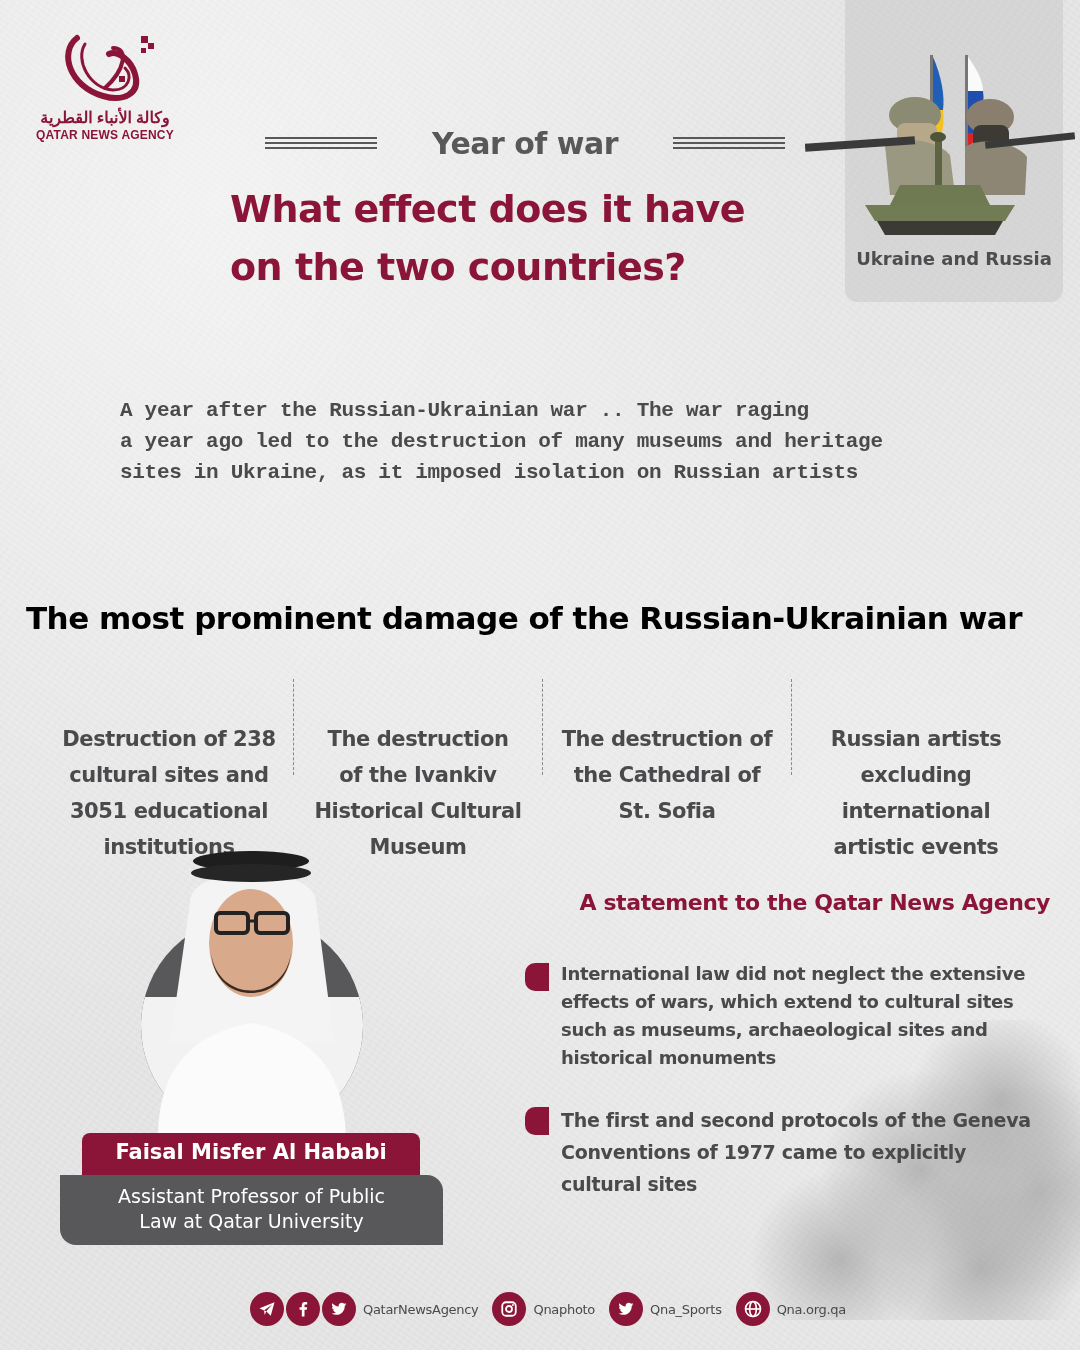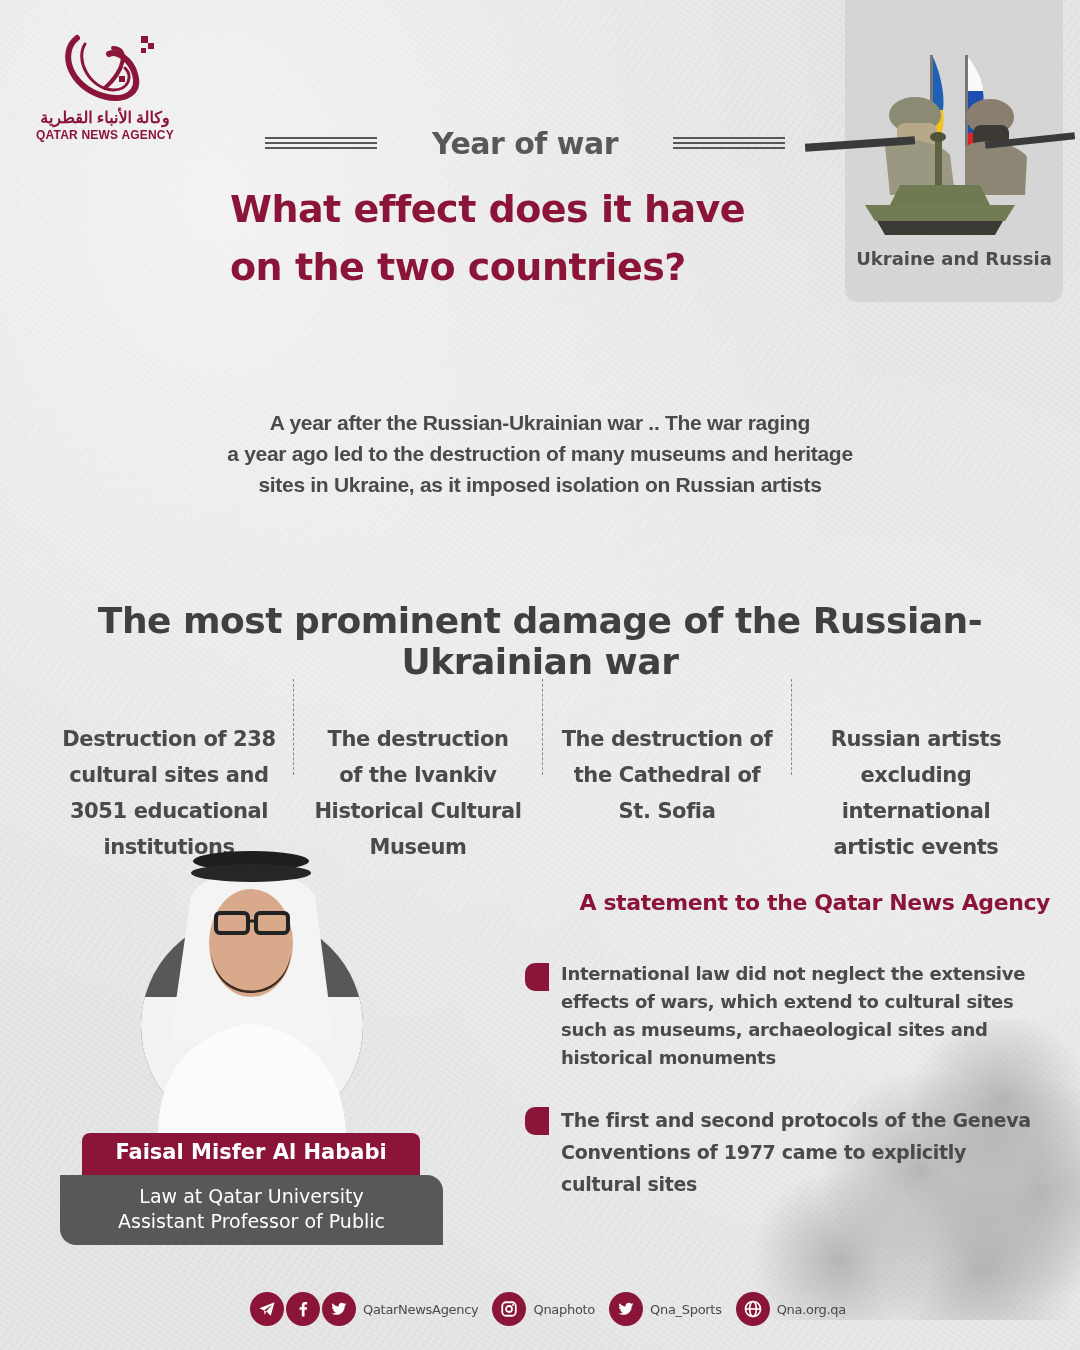--- a/index.html
+++ b/index.html
@@ -42,29 +42,29 @@
   .kicker { font-family: "DejaVu Sans", sans-serif; font-weight: bold; font-size: 30px; color: #58585a; letter-spacing: -0.5px; }
 
   .headline {
     position: absolute; left: 230px; top: 180px; width: 600px; text-align: left;
     font-family: "DejaVu Sans", sans-serif; font-weight: bold; font-size: 38px; line-height: 58px;
     color: #8a1538; letter-spacing: -0.5px;
   }
 
   
   .intro {
-    position: absolute; left: 120px; top: 395px; width: 840px; text-align: center;
-    font-family: Liberation Sans, sans-serif; font-weight: bold; font-size: 21px; line-height: 31px;
-    color: #4a4a4c; letter-spacing: -0.3px; margin-top: 12px;
+    position: absolute; left: 120px; top: 395px; width: 840px; text-align: left;
+    font-family: Liberation Mono, monospace; font-weight: bold; font-size: 21px; line-height: 31px;
+    color: #4a4a4c; letter-spacing: -0.3px;
   }
 
   
   .section-title {
-    position: absolute; left: 40px; top: 600px; width: 1000px; text-align: center;
-    font-family: "DejaVu Sans", sans-serif; font-weight: bold; font-size: 36px; color: #404040; letter-spacing: -0.5px;
+    position: absolute; left: 24px; top: 600px; width: 1000px; text-align: center;
+    font-family: "DejaVu Sans", sans-serif; font-weight: bold; font-size: 31px; color: #000000; letter-spacing: -0.5px;
   }
   .damage-grid { position: absolute; left: 45px; top: 673px; width: 1000px; display: flex; }
   .damage-item {
     width: 248px; text-align: center;
     font-family: "DejaVu Sans", sans-serif; font-weight: bold; font-size: 21px; line-height: 36px;
     color: #4a4a4c; letter-spacing: -0.4px; padding: 0 10px; margin-top: 48px;
   }
   .damage-sep { width: 0; height: 96px; border-left: 1px dashed #888; margin-top: 6px; }
 
   
@@ -239,22 +239,22 @@
 
     <rect x="78" y="70" width="32" height="20" rx="4" fill="none" stroke="#222" stroke-width="4"></rect>
     <rect x="118" y="70" width="32" height="20" rx="4" fill="none" stroke="#222" stroke-width="4"></rect>
     <line x1="110" y1="78" x2="118" y2="78" stroke="#222" stroke-width="3"></line>
 
     <path d="M20 295 C20 220, 60 190, 113 180 C166 190, 206 220, 208 295 Z" fill="#fbfbfb"></path>
   </svg>
 </div>
 <div class="name-bar">Faisal Misfer Al Hababi</div>
 <div class="role-bar">
+  <div>Assistant Professor of Public</div>
   <div>Law at Qatar University</div>
-  <div>Assistant Professor of Public</div>
 </div>
 
 <div class="statement-title">A statement to the Qatar News Agency</div>
 <div class="stmt stmt1">
   <div class="bullet"></div>
   <div class="text">
     <div>International law did not neglect the extensive</div>
     <div>effects of wars, which extend to cultural sites</div>
     <div>such as museums, archaeological sites and</div>
     <div>historical monuments</div>

